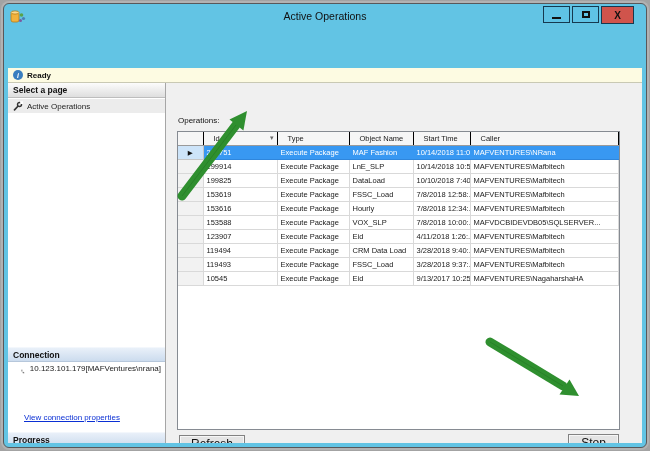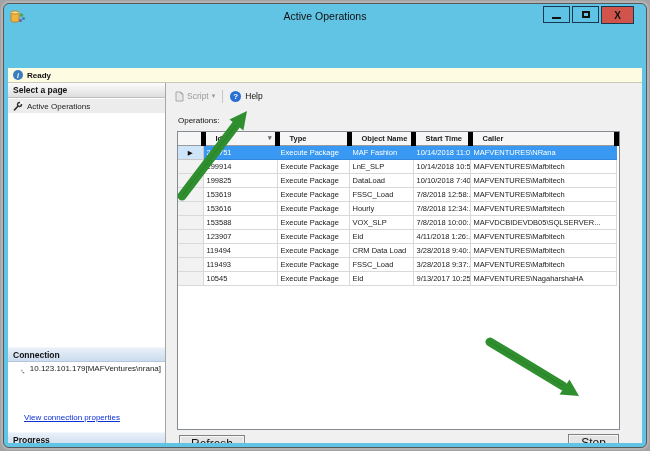--- a/index.html
+++ b/index.html
@@ -41,22 +41,22 @@
   .main{flex:1;background:#f0f0f0;position:relative;min-width:0;}
   .toolbar{position:absolute;top:4px;left:8px;height:18px;display:flex;align-items:center;gap:5px;font-size:8.5px;}
   .tb-disabled{color:#9a9a9a;display:flex;align-items:center;gap:3px;}
   .tb-sep{width:1px;height:13px;background:#c6c6c6;margin:0 2px;}
   .tb-help{display:flex;align-items:center;gap:4px;color:#111;}
   .help-ico{width:11px;height:11px;border-radius:50%;background:#2a6fd3;color:#fff;font-size:8px;font-weight:bold;display:flex;align-items:center;justify-content:center;}
   .caret{font-size:7px;color:#9a9a9a;}
   .ops-label{position:absolute;top:33px;left:12px;font-size:8px;color:#111;}
   .grid{position:absolute;top:48px;left:11px;right:22px;height:297px;background:#fff;border:1px solid #868b92;overflow:hidden;}
   table.grid-t{border-collapse:collapse;table-layout:fixed;width:100%;font-size:7.5px;color:#1a1a1a;}
-  table.grid-t th{height:13px;background:#f6f6f6;border-right:5px solid #000000;border-bottom:1px solid #9a9a9a;
-    font-weight:bold;text-align:left;padding:0 10px;white-space:nowrap;overflow:hidden;position:relative;}
+  table.grid-t th{height:13px;background:#f6f6f6;border-right:1px solid #000000;border-bottom:1px solid #9a9a9a;
+    font-weight:normal;text-align:left;padding:0 10px;white-space:nowrap;overflow:hidden;position:relative;}
   table.grid-t td{height:13px;border-right:1px solid #d9d9d9;border-bottom:1px solid #d9d9d9;
     padding:0 3px;white-space:nowrap;overflow:hidden;}
   td.sel{background:#f2f2f2;border-right:1px solid #c6c6c6;border-bottom:1px solid #c6c6c6;text-align:center;font-size:6.5px;color:#111;padding:0;}
   tr.selected td{background:#3898f2;color:#fff;border-right-color:#3898f2;border-bottom-color:#2f86dc;}
   tr.selected td.sel{background:#cde4f9;color:#111;border-right:1px solid #c6c6c6;border-bottom:1px solid #c6c6c6;}
   .sort-glyph{position:absolute;right:3px;top:2px;font-size:7px;color:#6a6a6a;}
   .btn{position:absolute;height:17px;background:#e4e4e4;border:1px solid #828282;box-shadow:inset 0 0 0 1px #f6f6f6;
     font-size:12px;color:#111;display:flex;align-items:center;justify-content:center;box-sizing:border-box;cursor:pointer;font-family:"Liberation Sans",sans-serif;}
   .btn-refresh{top:352px;left:13px;width:66px;}
   .btn-stop{top:351px;right:23px;width:51px;}
@@ -127,35 +127,20 @@
           <a class="side-link">View connection properties</a>
 
           <div class="section-header prog-header">Progress</div>
           <div class="prog-row">
             <div class="spinner"></div>
             <span class="prog-text">Ready</span>
           </div>
         </div>
 
         <div class="main">
-          <div class="toolbar">
-            <div class="tb-disabled">
-              <svg width="10" height="11" viewBox="0 0 10 11">
-                <path d="M2 1 h5 l2 2 v7 h-7 z" fill="#e8e8e8" stroke="#a8a8a8" stroke-width="1"></path>
-                <path d="M7 1 v2 h2" fill="none" stroke="#a8a8a8" stroke-width="1"></path>
-              </svg>
-              <span>Script</span>
-              <span class="caret">▾</span>
-            </div>
-            <div class="tb-sep"></div>
-            <div class="tb-help">
-              <span class="help-ico">?</span>
-              <span>Help</span>
-            </div>
-          </div>
 
           <div class="ops-label">Operations:</div>
 
           <div class="grid">
             <table class="grid-t">
               <colgroup>
                 <col style="width:25px">
                   <col style="width:74px">
                   <col style="width:72px">
                 <col style="width:64px">

